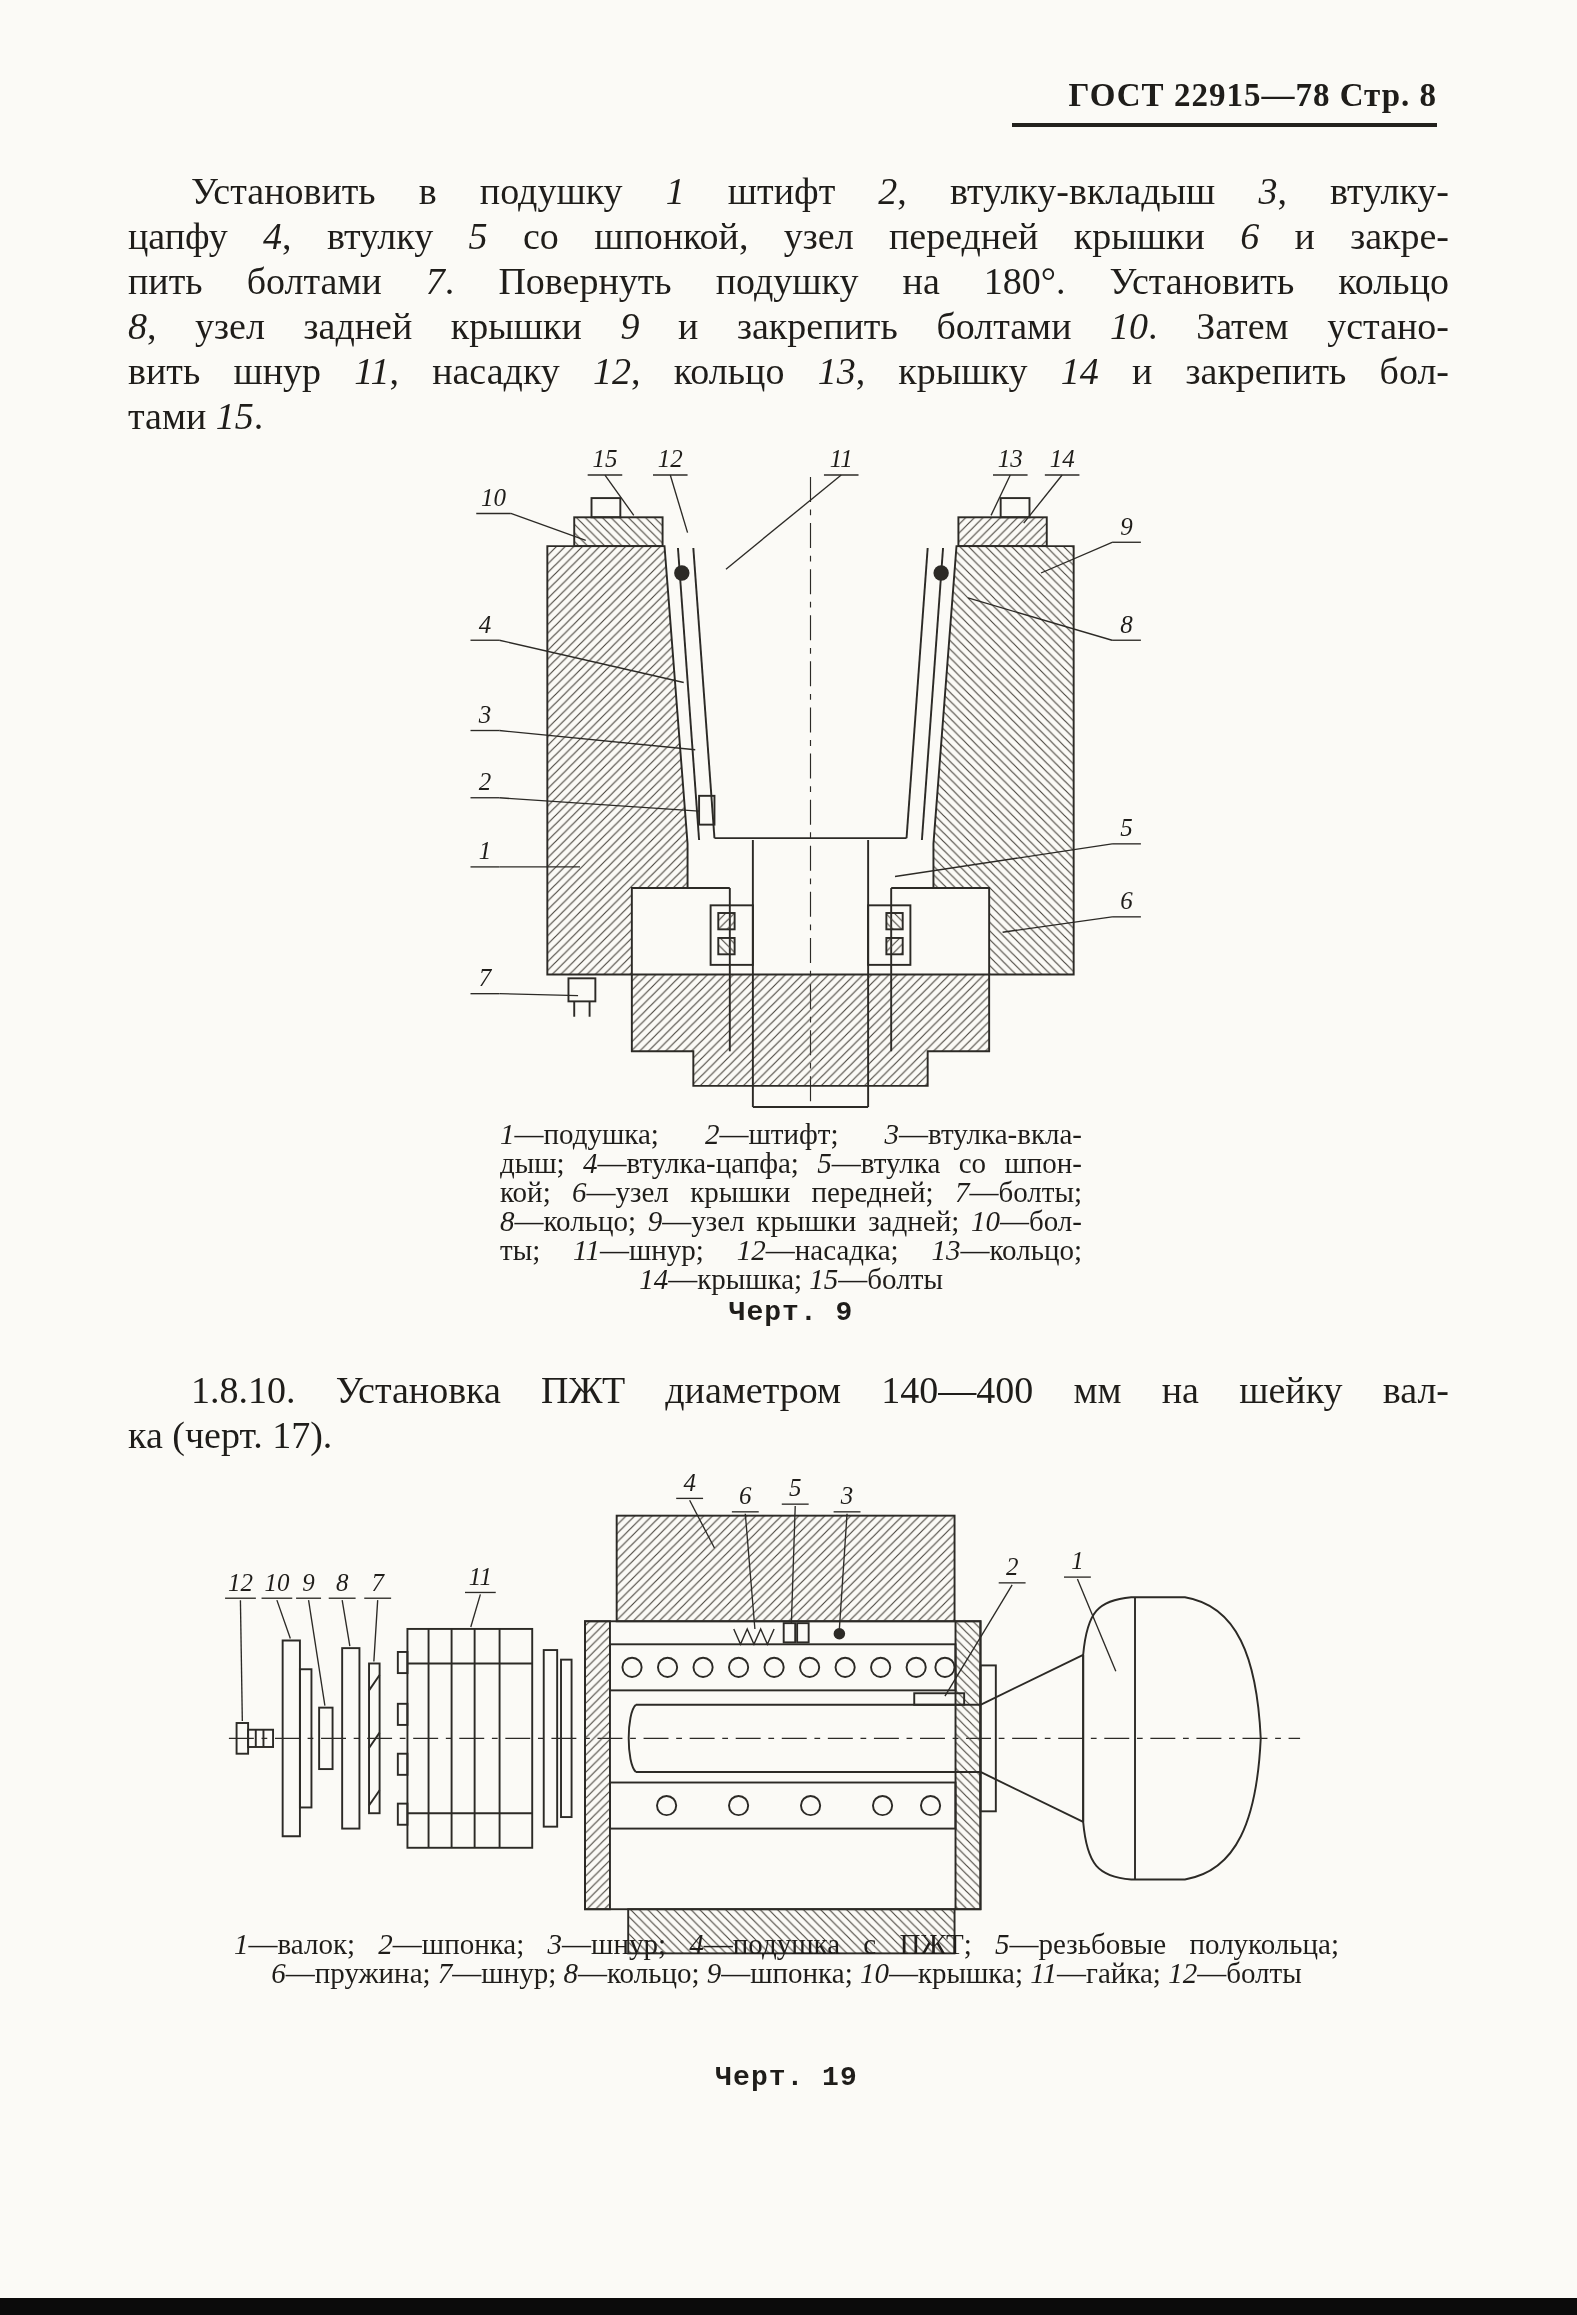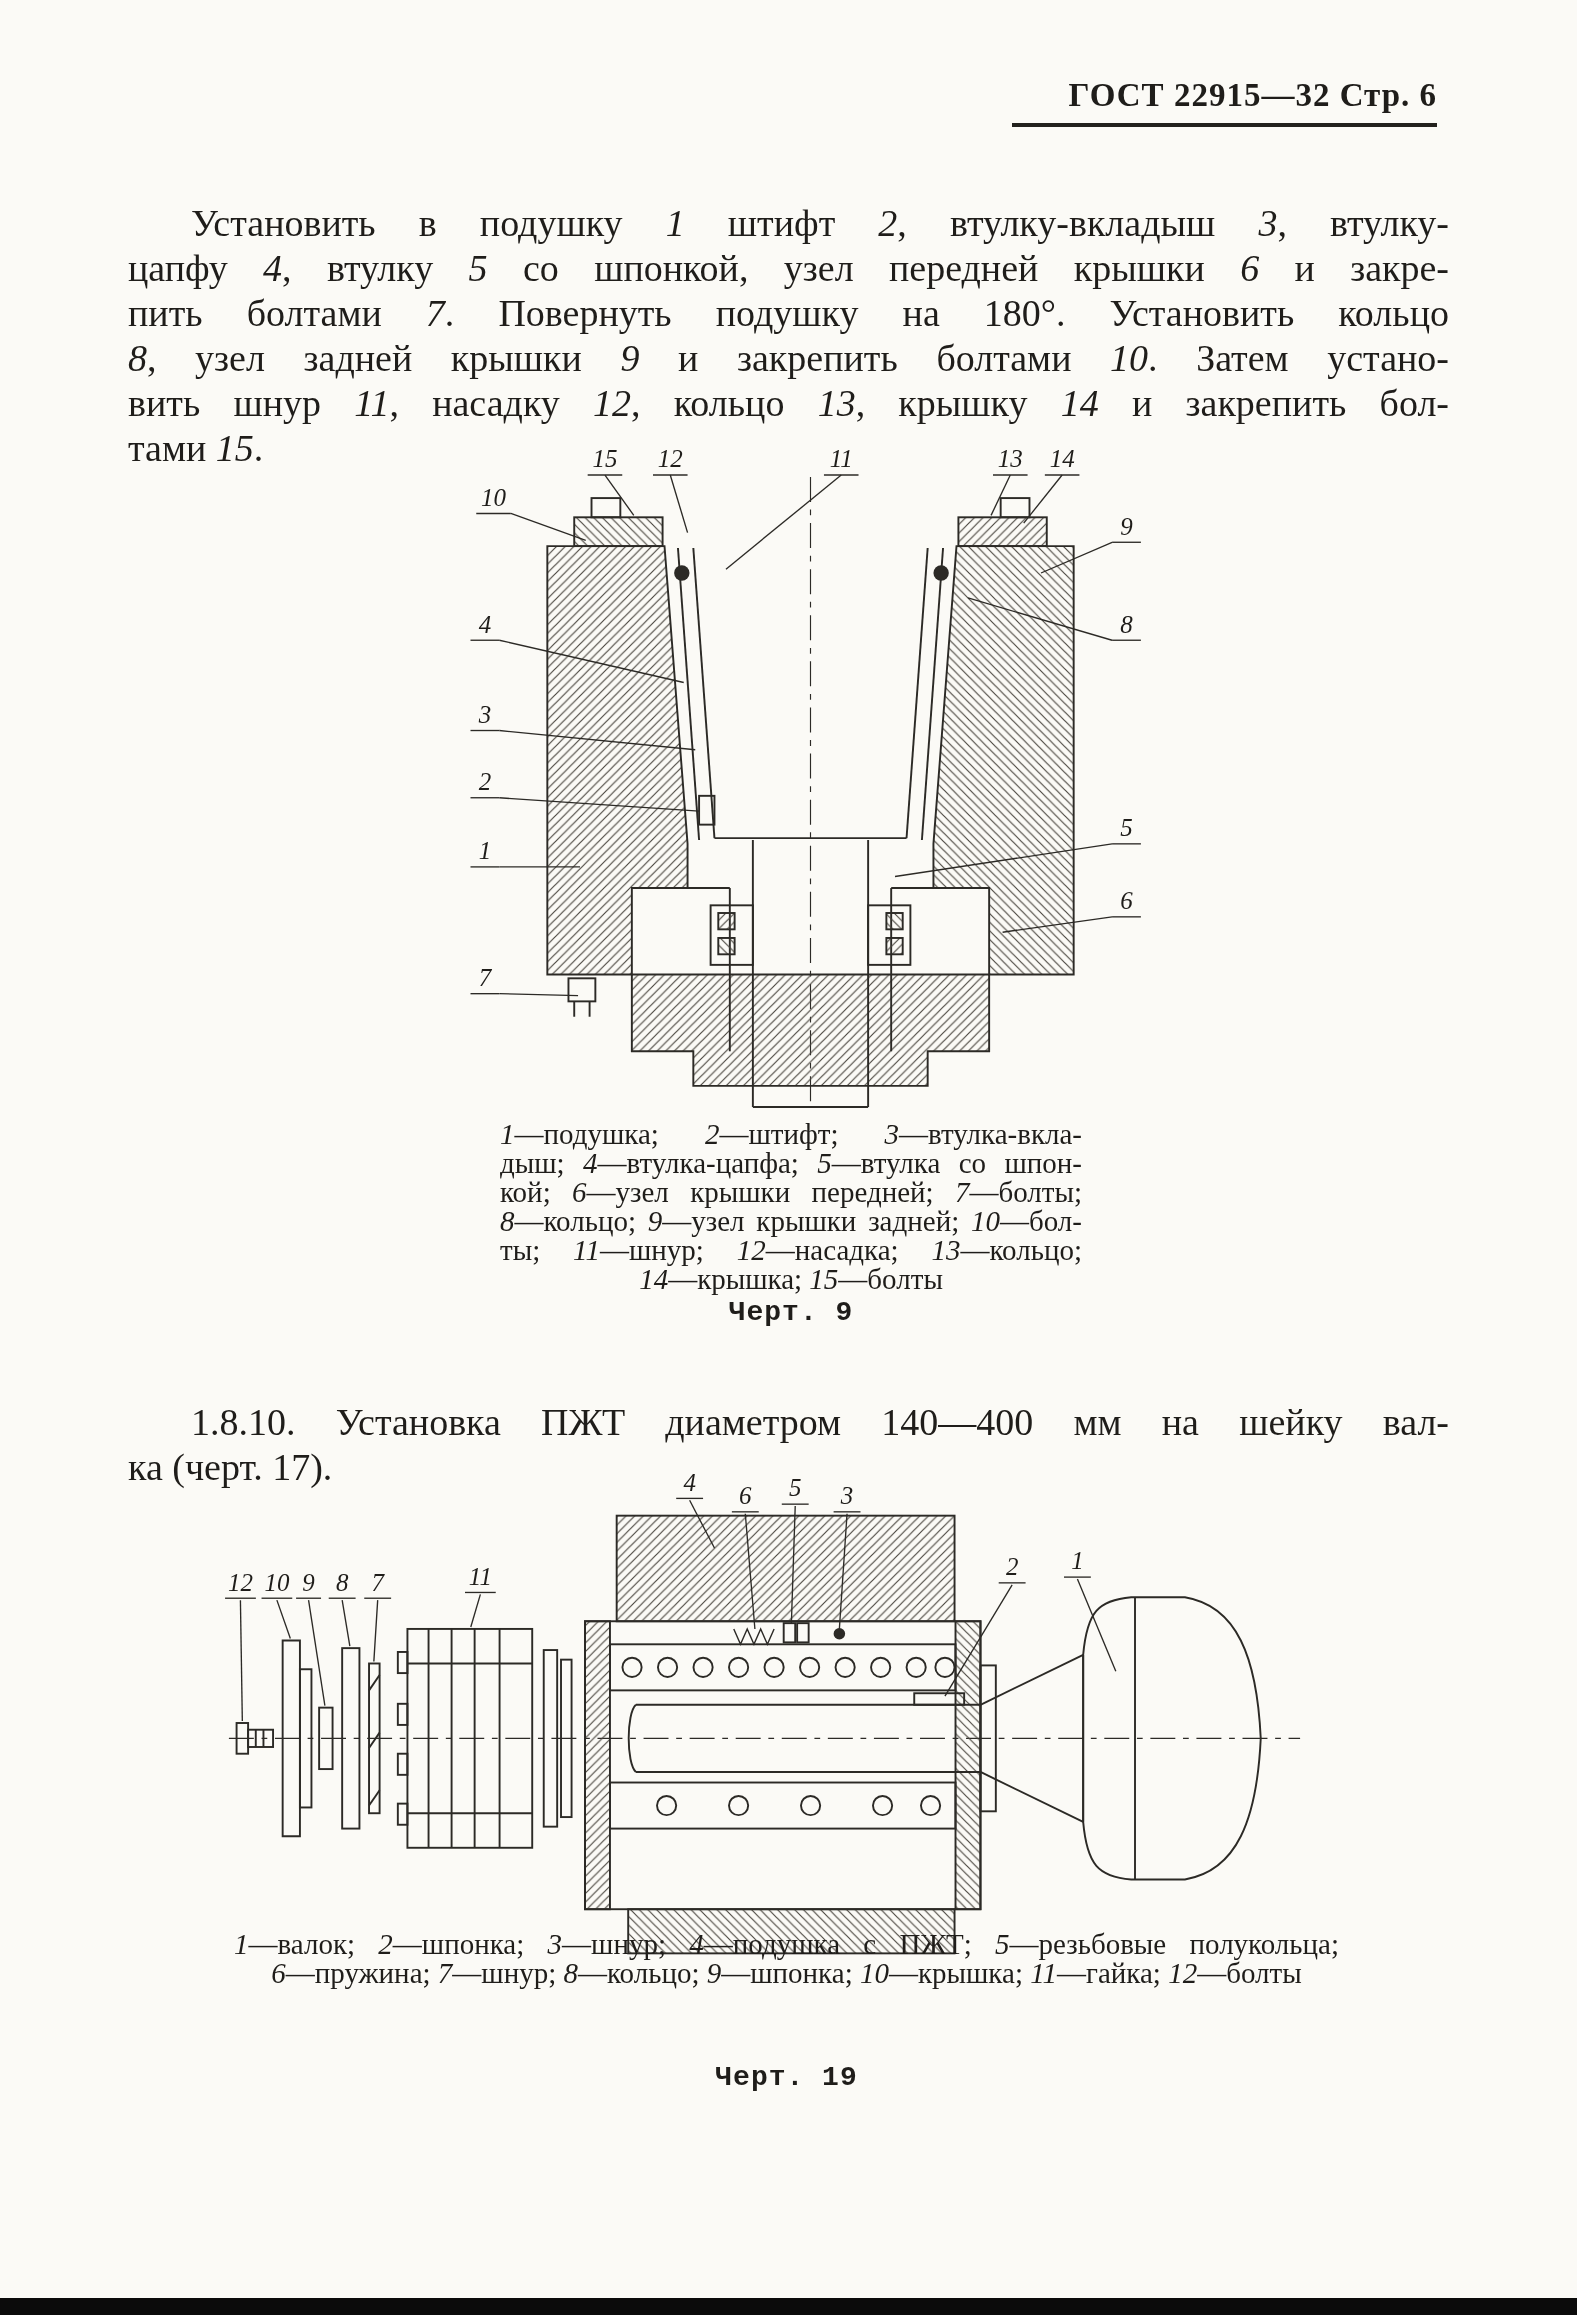--- a/index.html
+++ b/index.html
@@ -6,42 +6,42 @@
   .page{position:relative;width:1577px;height:2315px;background:#fbfaf6;
         font-family:"Liberation Serif",serif;color:#1f1d1a;overflow:hidden;}
   .hdr{position:absolute;top:77px;right:140px;font-weight:bold;font-size:33px;
        letter-spacing:1px;white-space:nowrap;}
   .hdr-rule{position:absolute;top:123px;right:140px;width:425px;height:3.8px;background:#23211d;}
   .body-text{position:absolute;left:128px;width:1321px;font-size:38px;line-height:45px;}
   .intro{top:169px;}
   .sec{top:1368px;}
   .line-j{text-align:justify;text-align-last:justify;}
   .line-l{text-align:left;}
-  .indent{text-indent:63px;margin-top:32px;}
+  .indent{text-indent:63px;}
   .cap{position:absolute;font-weight:normal;font-size:29px;line-height:29px;}
   .cap9{left:500px;top:1120px;width:582px;}
   .cap10{left:234px;top:1930px;width:1105px;}
   .cap-line{text-align:justify;text-align-last:justify;}
   .cap-center{text-align:center;text-align-last:center;}
   .fig-label{position:absolute;font-weight:bold;font-size:28px;text-align:center;letter-spacing:1px;font-family:Liberation Mono, monospace;}
   .lbl9{left:500px;top:1297px;width:582px;}
   .lbl10{left:234px;top:2062px;width:1105px;}
   .fig{position:absolute;}
   .fig9{left:434px;top:444px;width:753px;height:671px;}
   .fig10{left:215px;top:1460px;width:1099px;height:526px;}
   .scan-bottom{position:absolute;left:0;bottom:0;width:1577px;height:17.3px;background:#0b0b0b;}
   i{font-style:italic;}
   svg text{font-family:"Liberation Serif",serif;font-style:italic;font-size:26px;fill:#1f1d1a;}
 </style>
 </head>
 <body>
 
 <div class="page">
 
-  <div class="hdr">ГОСТ 22915—32 Стр. 6</div>
+  <div class="hdr">ГОСТ 22915—78 Стр. 8</div>
   <div class="hdr-rule"></div>
 
   <div class="body-text intro">
     <div class="line-j indent num-it">Установить в подушку <i>1</i> штифт <i>2</i>, втулку-вкладыш <i>3</i>, втулку-</div>
     <div class="line-j num-it">цапфу <i>4</i>, втулку <i>5</i> со шпонкой, узел передней крышки <i>6</i> и закре-</div>
     <div class="line-j num-it">пить болтами <i>7</i>. Повернуть подушку на 180°. Установить кольцо</div>
     <div class="line-j num-it"><i>8</i>, узел задней крышки <i>9</i> и закрепить болтами <i>10</i>. Затем устано-</div>
     <div class="line-j num-it">вить шнур <i>11</i>, насадку <i>12</i>, кольцо <i>13</i>, крышку <i>14</i> и закрепить бол-</div>
     <div class="line-l num-it">тами <i>15</i>.</div>
   </div>

